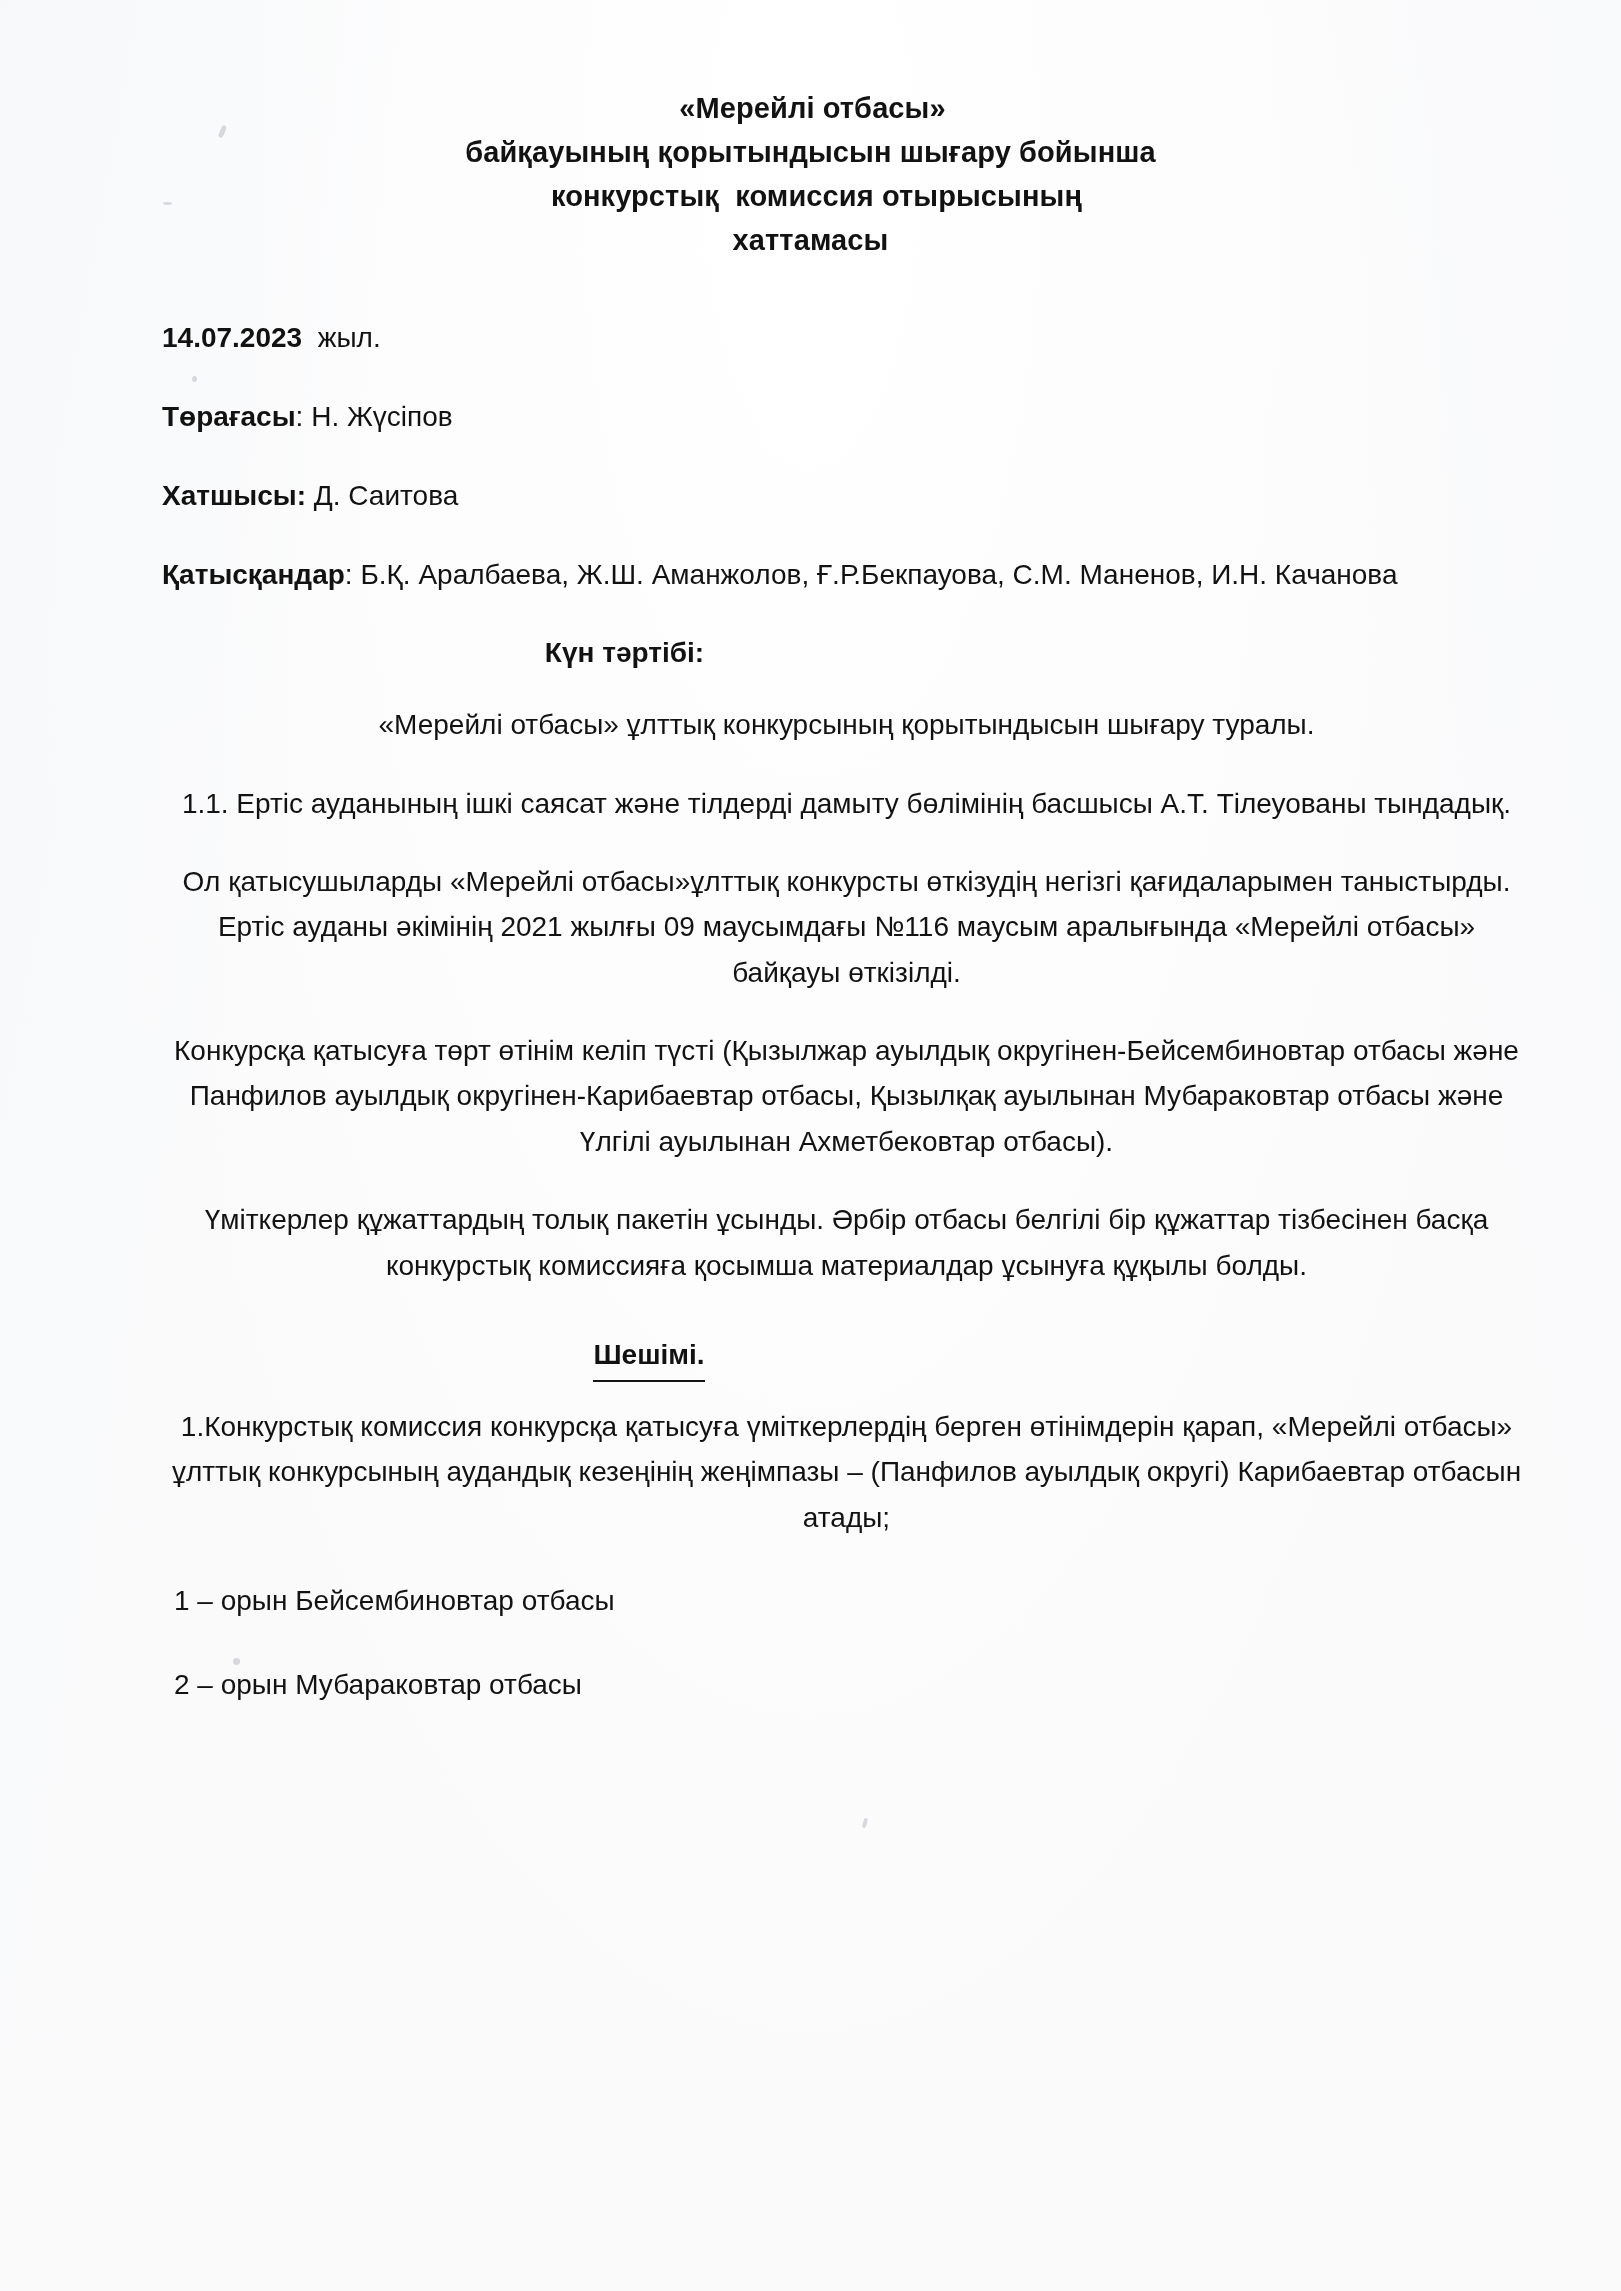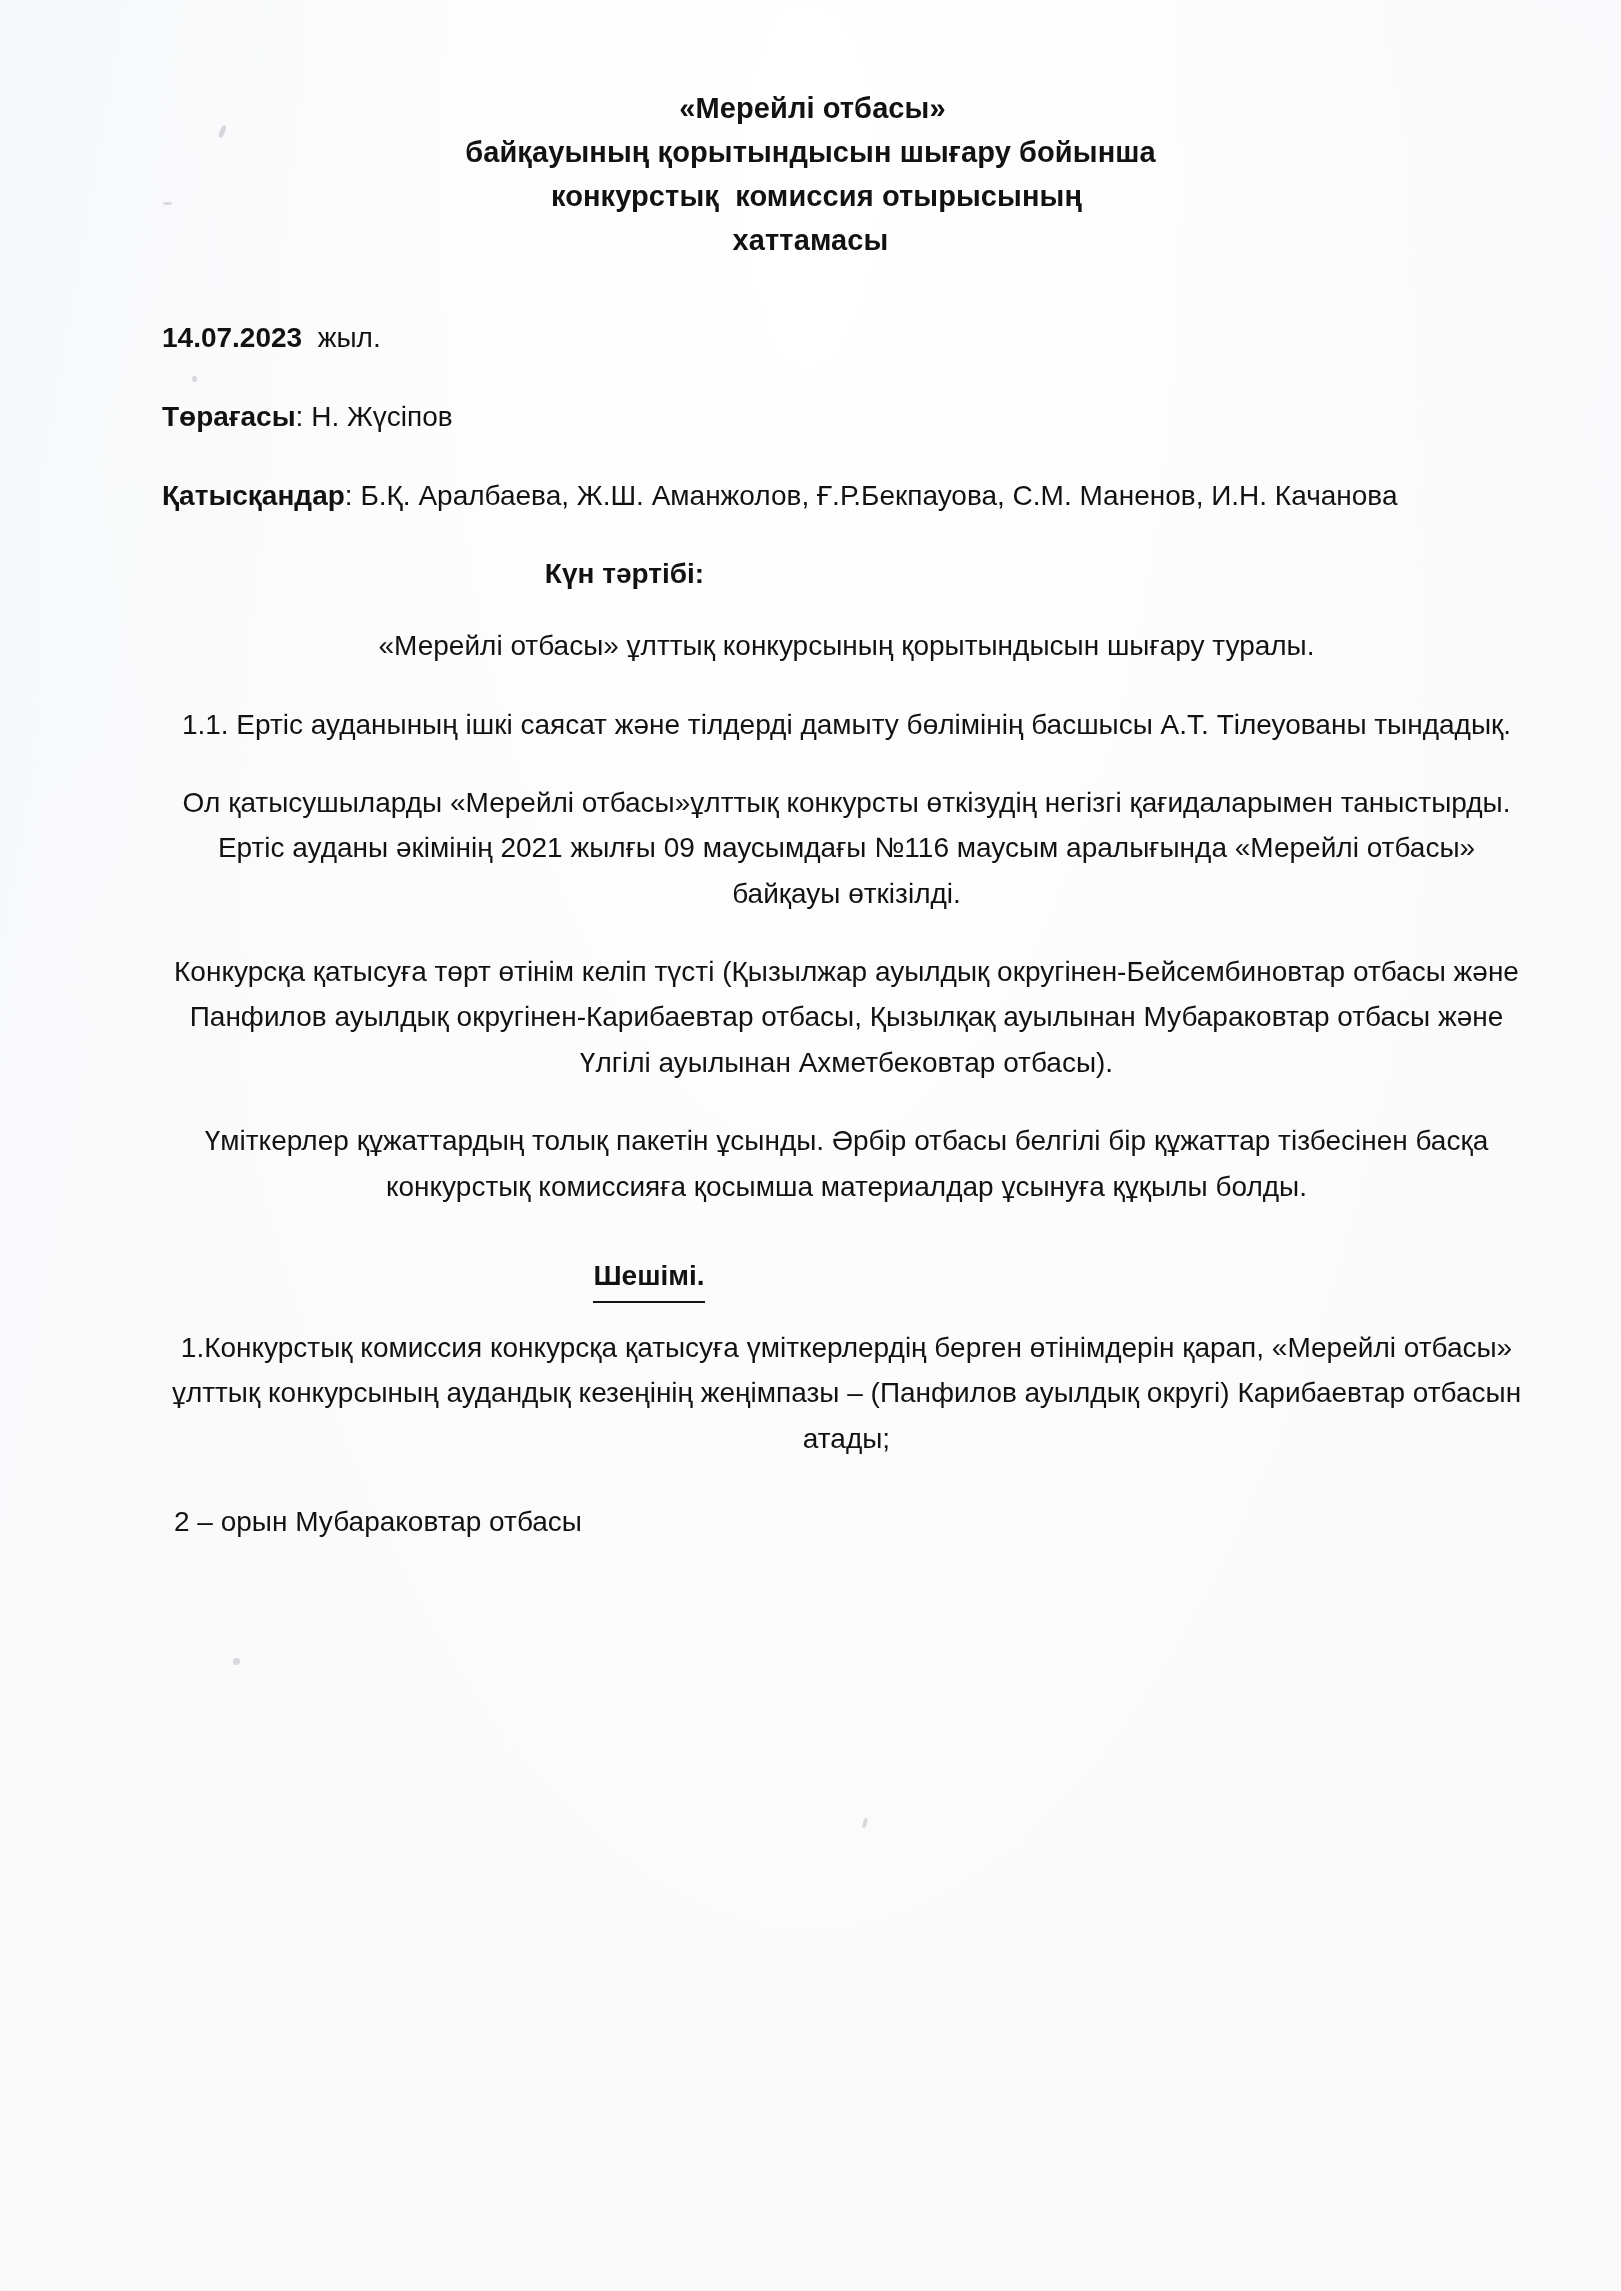--- a/index.html
+++ b/index.html
@@ -131,39 +131,43 @@
       <span class="title-line l4">хаттамасы</span>
     </div>
 
     <div class="meta">
       <div class="meta-row">
         <span class="meta-label">14.07.2023</span><span>&nbsp;&nbsp;</span><span class="meta-value">жыл.</span>
       </div>
       <div class="meta-row">
         <span class="meta-label">Төрағасы</span><span>: </span><span class="meta-value">Н. Жүсіпов</span>
       </div>
+      <div class="meta-row">
+        <span class="meta-label">Хатшысы:</span><span> </span><span class="meta-value">Д. Саитова</span>
+      </div>
     </div>
 
     <div class="participants">
       <span class="meta-label">Қатысқандар</span><span>: </span><span class="meta-value">Б.Қ. Аралбаева, Ж.Ш. Аманжолов, Ғ.Р.Бекпауова,  С.М. Маненов, И.Н. Качанова</span>
     </div>
 
     <div class="section-heading">Күн тәртібі:</div>
 
     <div class="body-para">«Мерейлі отбасы»  ұлттық конкурсының қорытындысын шығару туралы.</div>
 
     <div class="body-para">1.1. Ертіс ауданының ішкі саясат және тілдерді дамыту бөлімінің басшысы А.Т. Тілеуованы тындадық.</div>
     <div class="body-para">Ол қатысушыларды «Мерейлі отбасы»ұлттық конкурсты өткізудің негізгі қағидаларымен таныстырды. Ертіс ауданы әкімінің 2021 жылғы 09 маусымдағы №116 маусым аралығында «Мерейлі отбасы» байқауы өткізілді.</div>
     <div class="body-para">Конкурсқа қатысуға төрт өтінім келіп түсті  (Қызылжар ауылдық округінен-Бейсембиновтар отбасы және Панфилов ауылдық округінен-Карибаевтар отбасы, Қызылқақ ауылынан Мубараковтар отбасы және Үлгілі ауылынан Ахметбековтар отбасы).</div>
     <div class="body-para">Үміткерлер құжаттардың толық пакетін ұсынды. Әрбір отбасы белгілі бір құжаттар тізбесінен басқа конкурстық комиссияға қосымша материалдар ұсынуға құқылы болды.</div>
 
     <div class="section-heading decision"><span>Шешімі.</span></div>
 
     <div class="body-para">1.Конкурстық комиссия конкурсқа қатысуға үміткерлердің берген өтінімдерін қарап, «Мерейлі отбасы» ұлттық конкурсының аудандық кезеңінің жеңімпазы – (Панфилов ауылдық округі)  Карибаевтар отбасын атады;</div>
 
+    <div class="result-line">1 – орын Бейсембиновтар отбасы</div>
     <div class="result-line">2 – орын Мубараковтар отбасы</div>
 
   </div>
 
   <span class="speck" style="left:220px; top:125px; width:4.9px; height:12.7px; transform:rotate(22deg); border-radius:40%;"></span>
   <span class="speck" style="left:163px; top:202px; width:8.8px; height:2.9px;"></span>
   <span class="speck" style="left:192px; top:376px; width:4.9px; height:5.9px;"></span>
   <span class="speck" style="left:233px; top:1658px; width:6.9px; height:6.9px;"></span>
   <span class="speck" style="left:863px; top:1818px; width:3.9px; height:9.8px; transform:rotate(15deg); border-radius:40%;"></span>
 </div>

